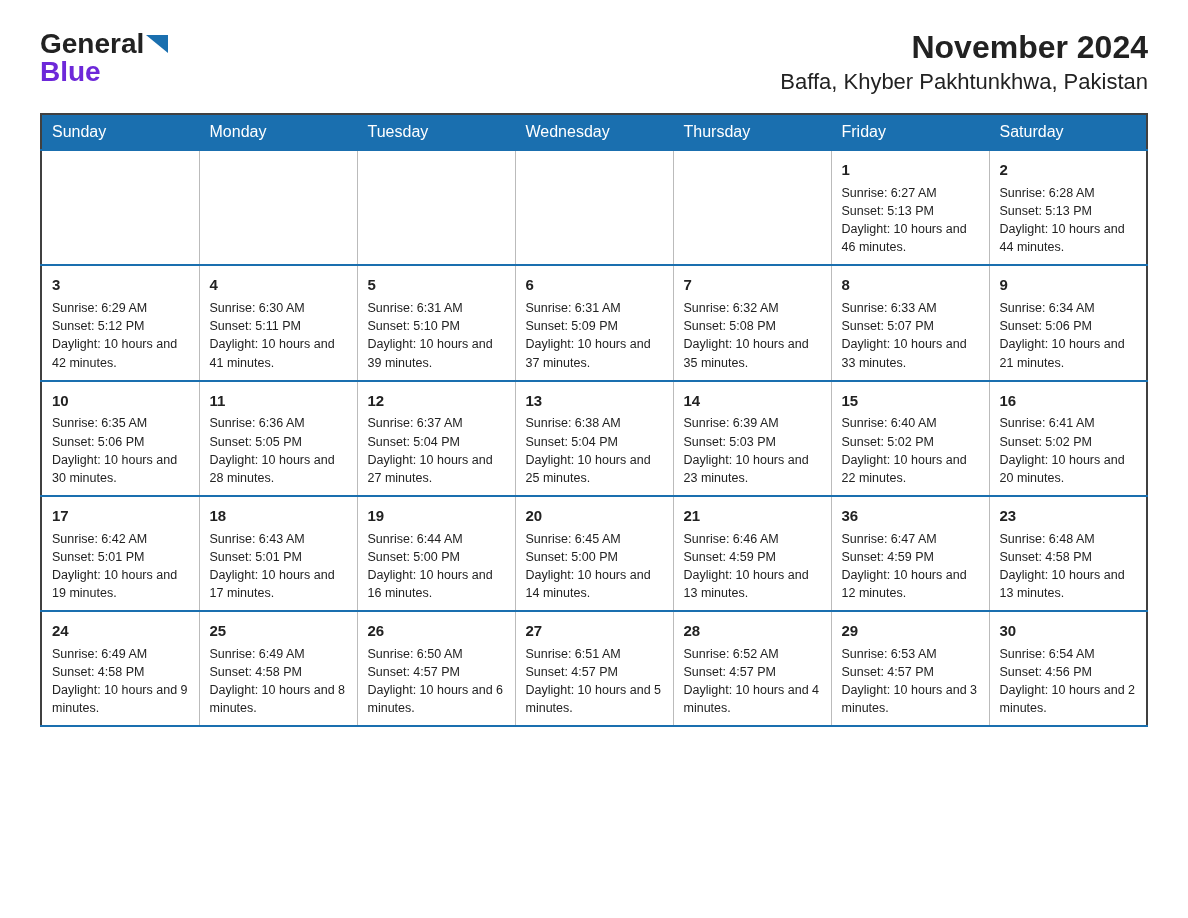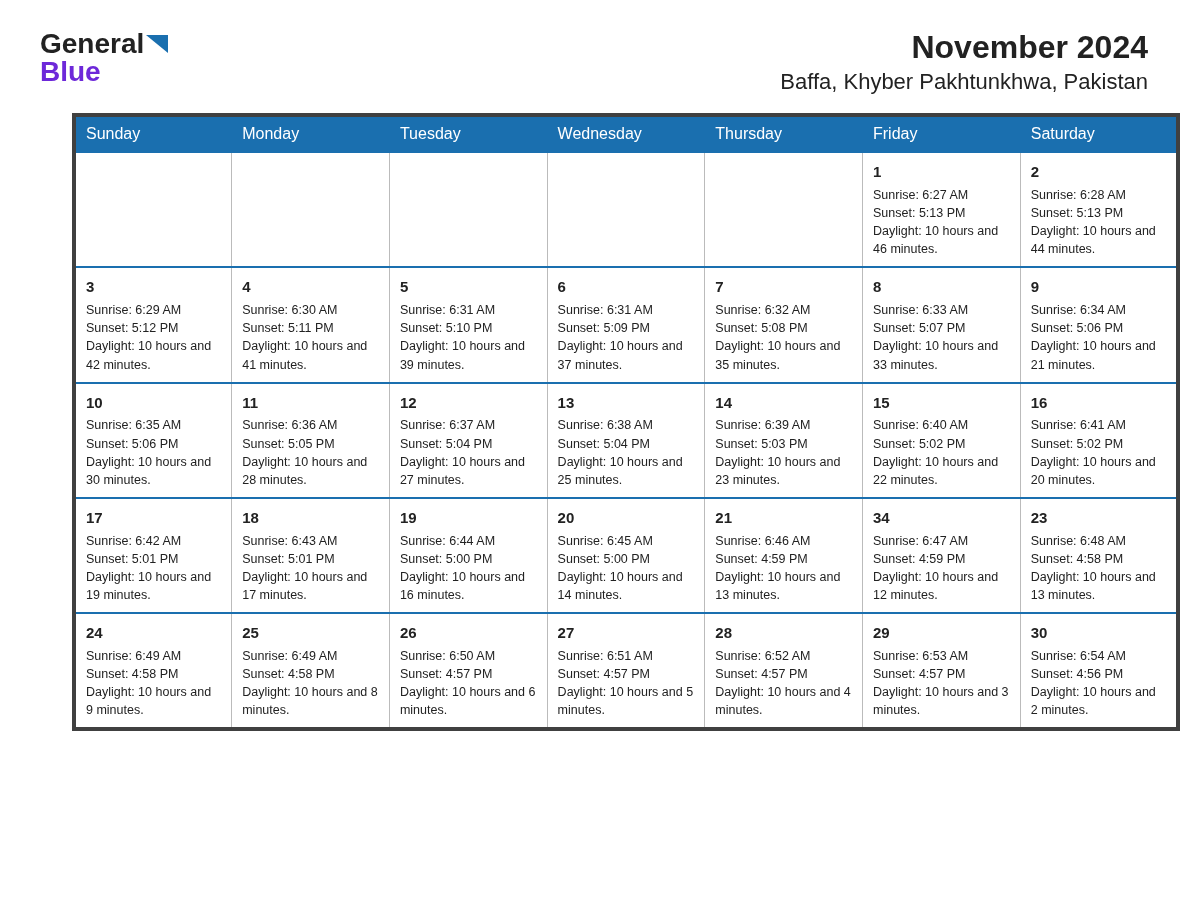--- a/index.html
+++ b/index.html
@@ -44,22 +44,21 @@
       line-height: 1.1;
     }
     .location-title {
       font-size: 22px;
       color: #222;
       margin-top: 4px;
     }
     .calendar-table {
       width: 100%;
       border-collapse: collapse;
-      border: 4px solid #404040;
-      margin-left: 32px;
+      border: 2px solid #404040;
     }
     .calendar-table th {
       background-color: #1a6faf;
       color: #fff;
       font-size: 16px;
       font-weight: normal;
       padding: 8px 10px;
       text-align: left;
       border: 1px solid #1a6faf;
     }
@@ -255,21 +254,21 @@
           <div class="day-info">Sunset: 5:00 PM</div>
           <div class="day-info">Daylight: 10 hours and 14 minutes.</div>
         </td>
         <td>
           <span class="day-number">21</span>
           <div class="day-info">Sunrise: 6:46 AM</div>
           <div class="day-info">Sunset: 4:59 PM</div>
           <div class="day-info">Daylight: 10 hours and 13 minutes.</div>
         </td>
         <td>
-          <span class="day-number">34</span>
+          <span class="day-number">36</span>
           <div class="day-info">Sunrise: 6:47 AM</div>
           <div class="day-info">Sunset: 4:59 PM</div>
           <div class="day-info">Daylight: 10 hours and 12 minutes.</div>
         </td>
         <td>
           <span class="day-number">23</span>
           <div class="day-info">Sunrise: 6:48 AM</div>
           <div class="day-info">Sunset: 4:58 PM</div>
           <div class="day-info">Daylight: 10 hours and 13 minutes.</div>
         </td>

